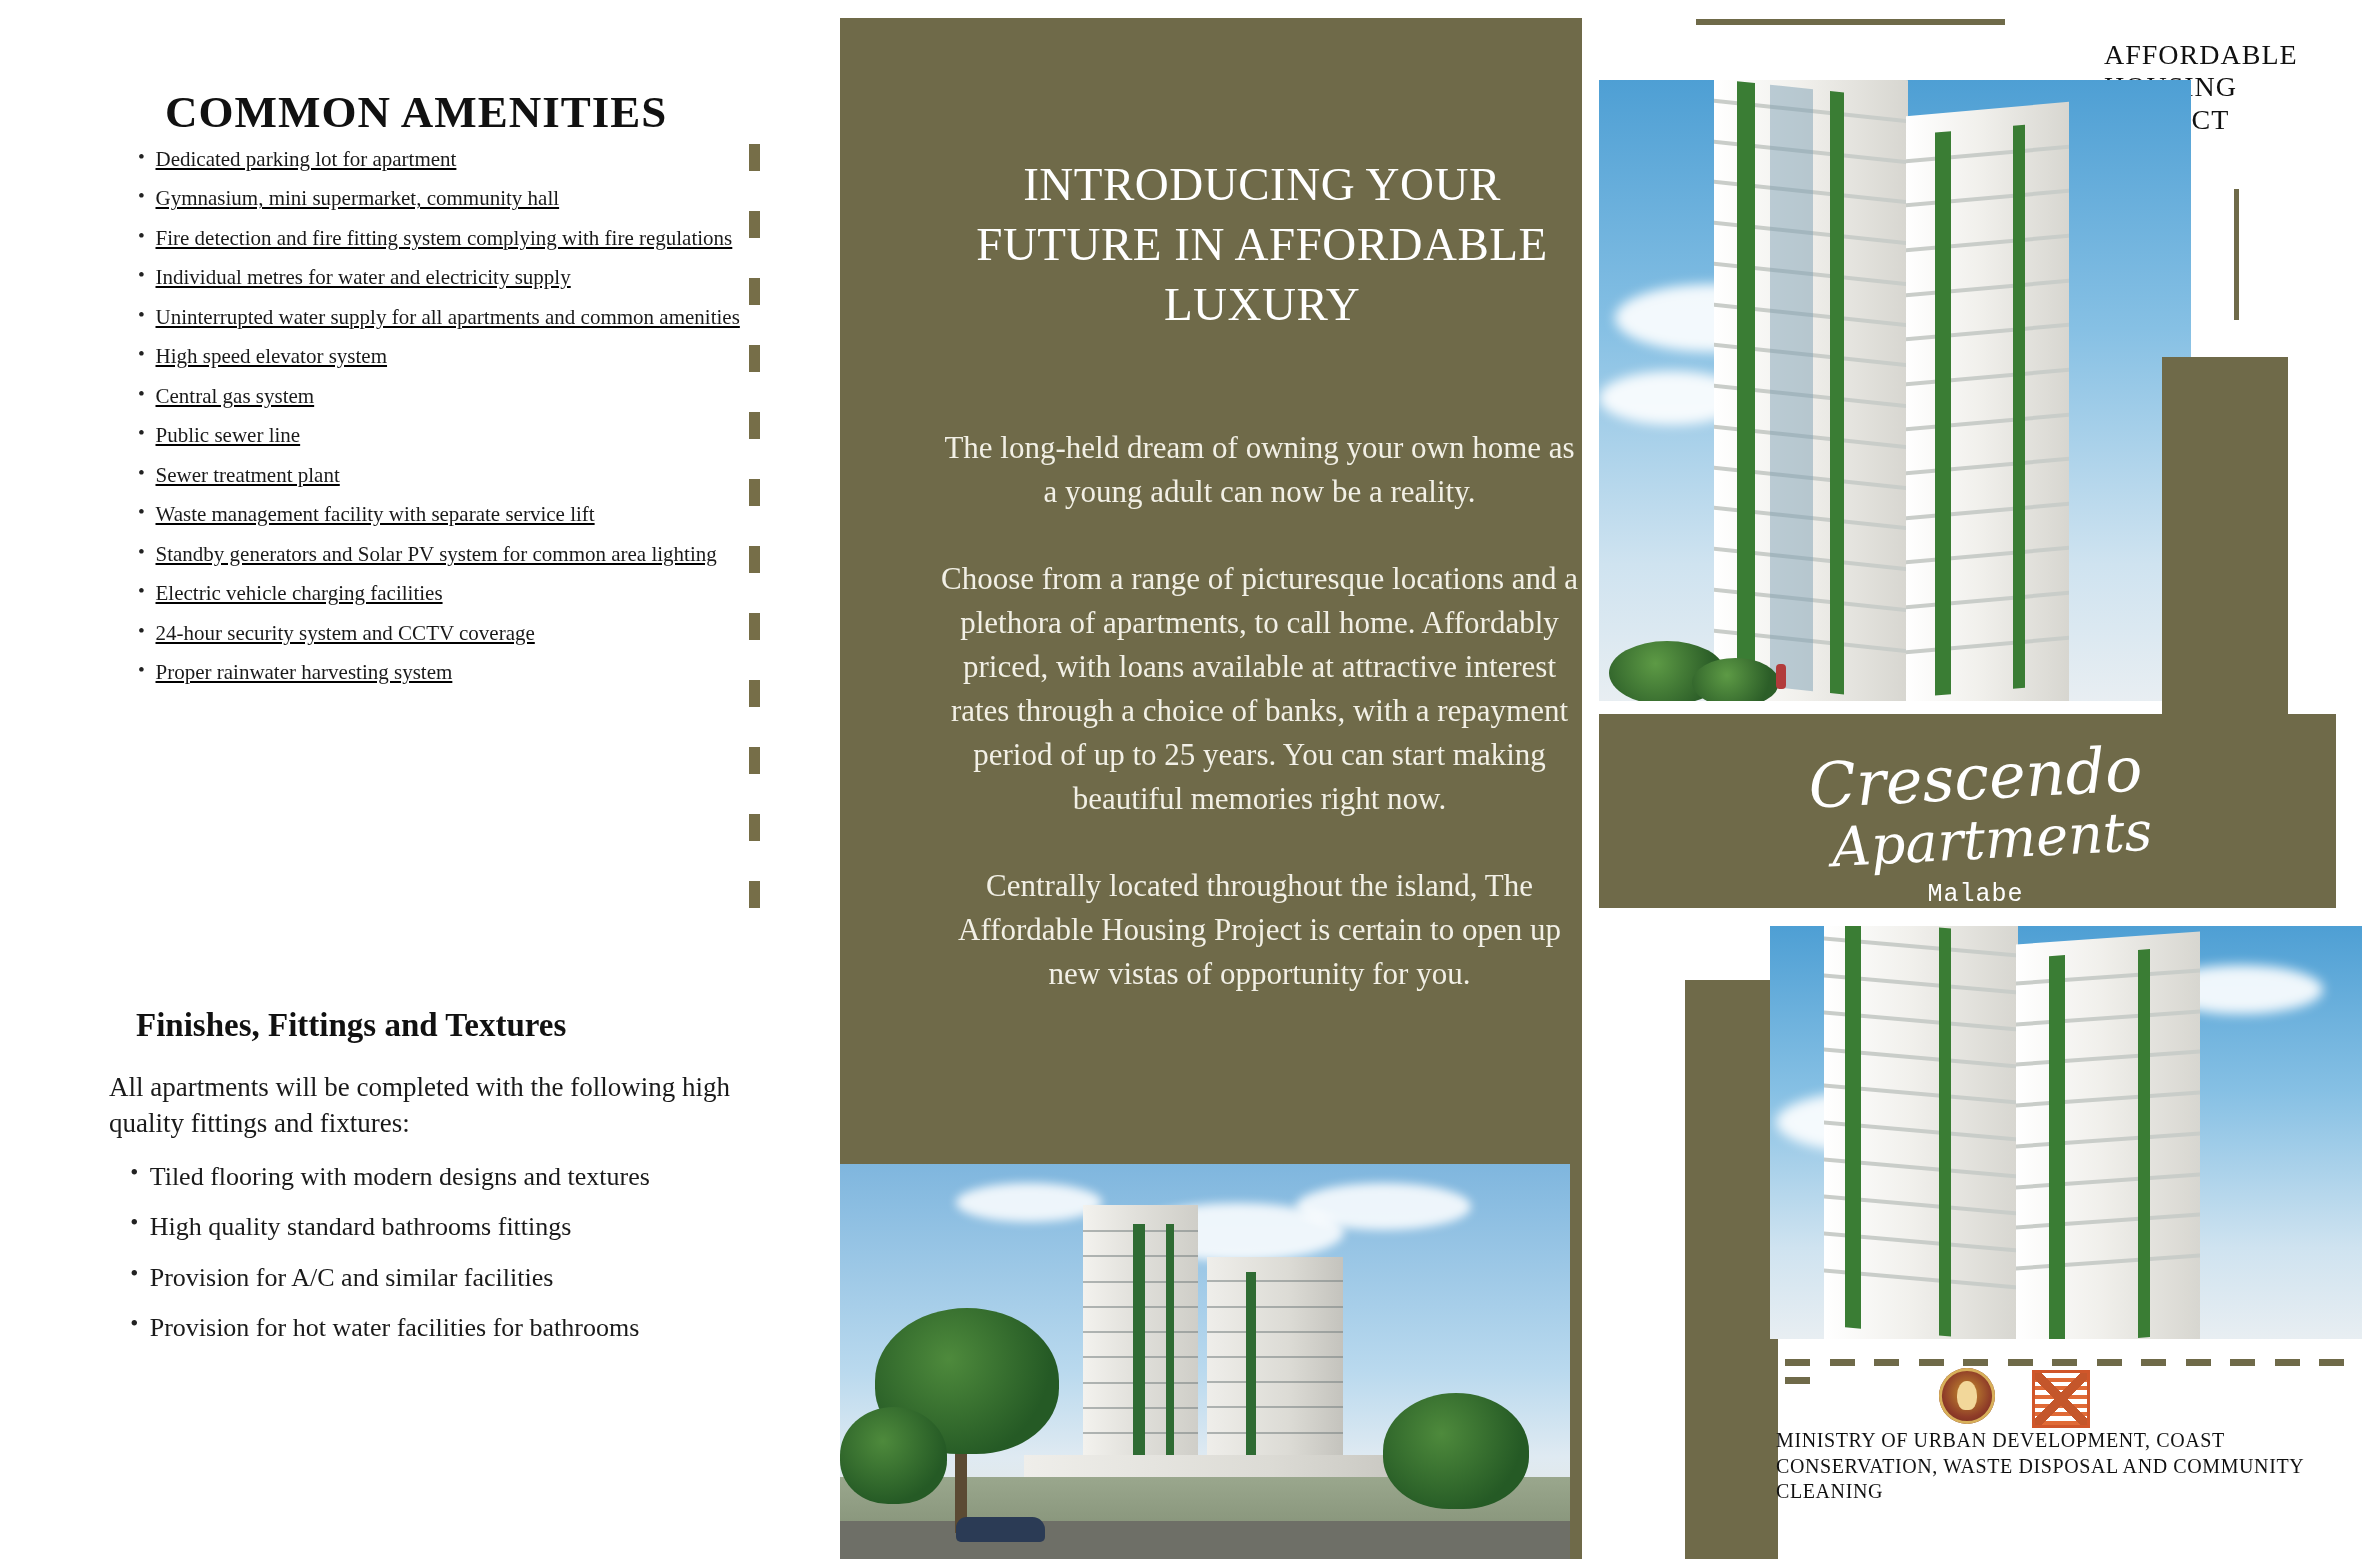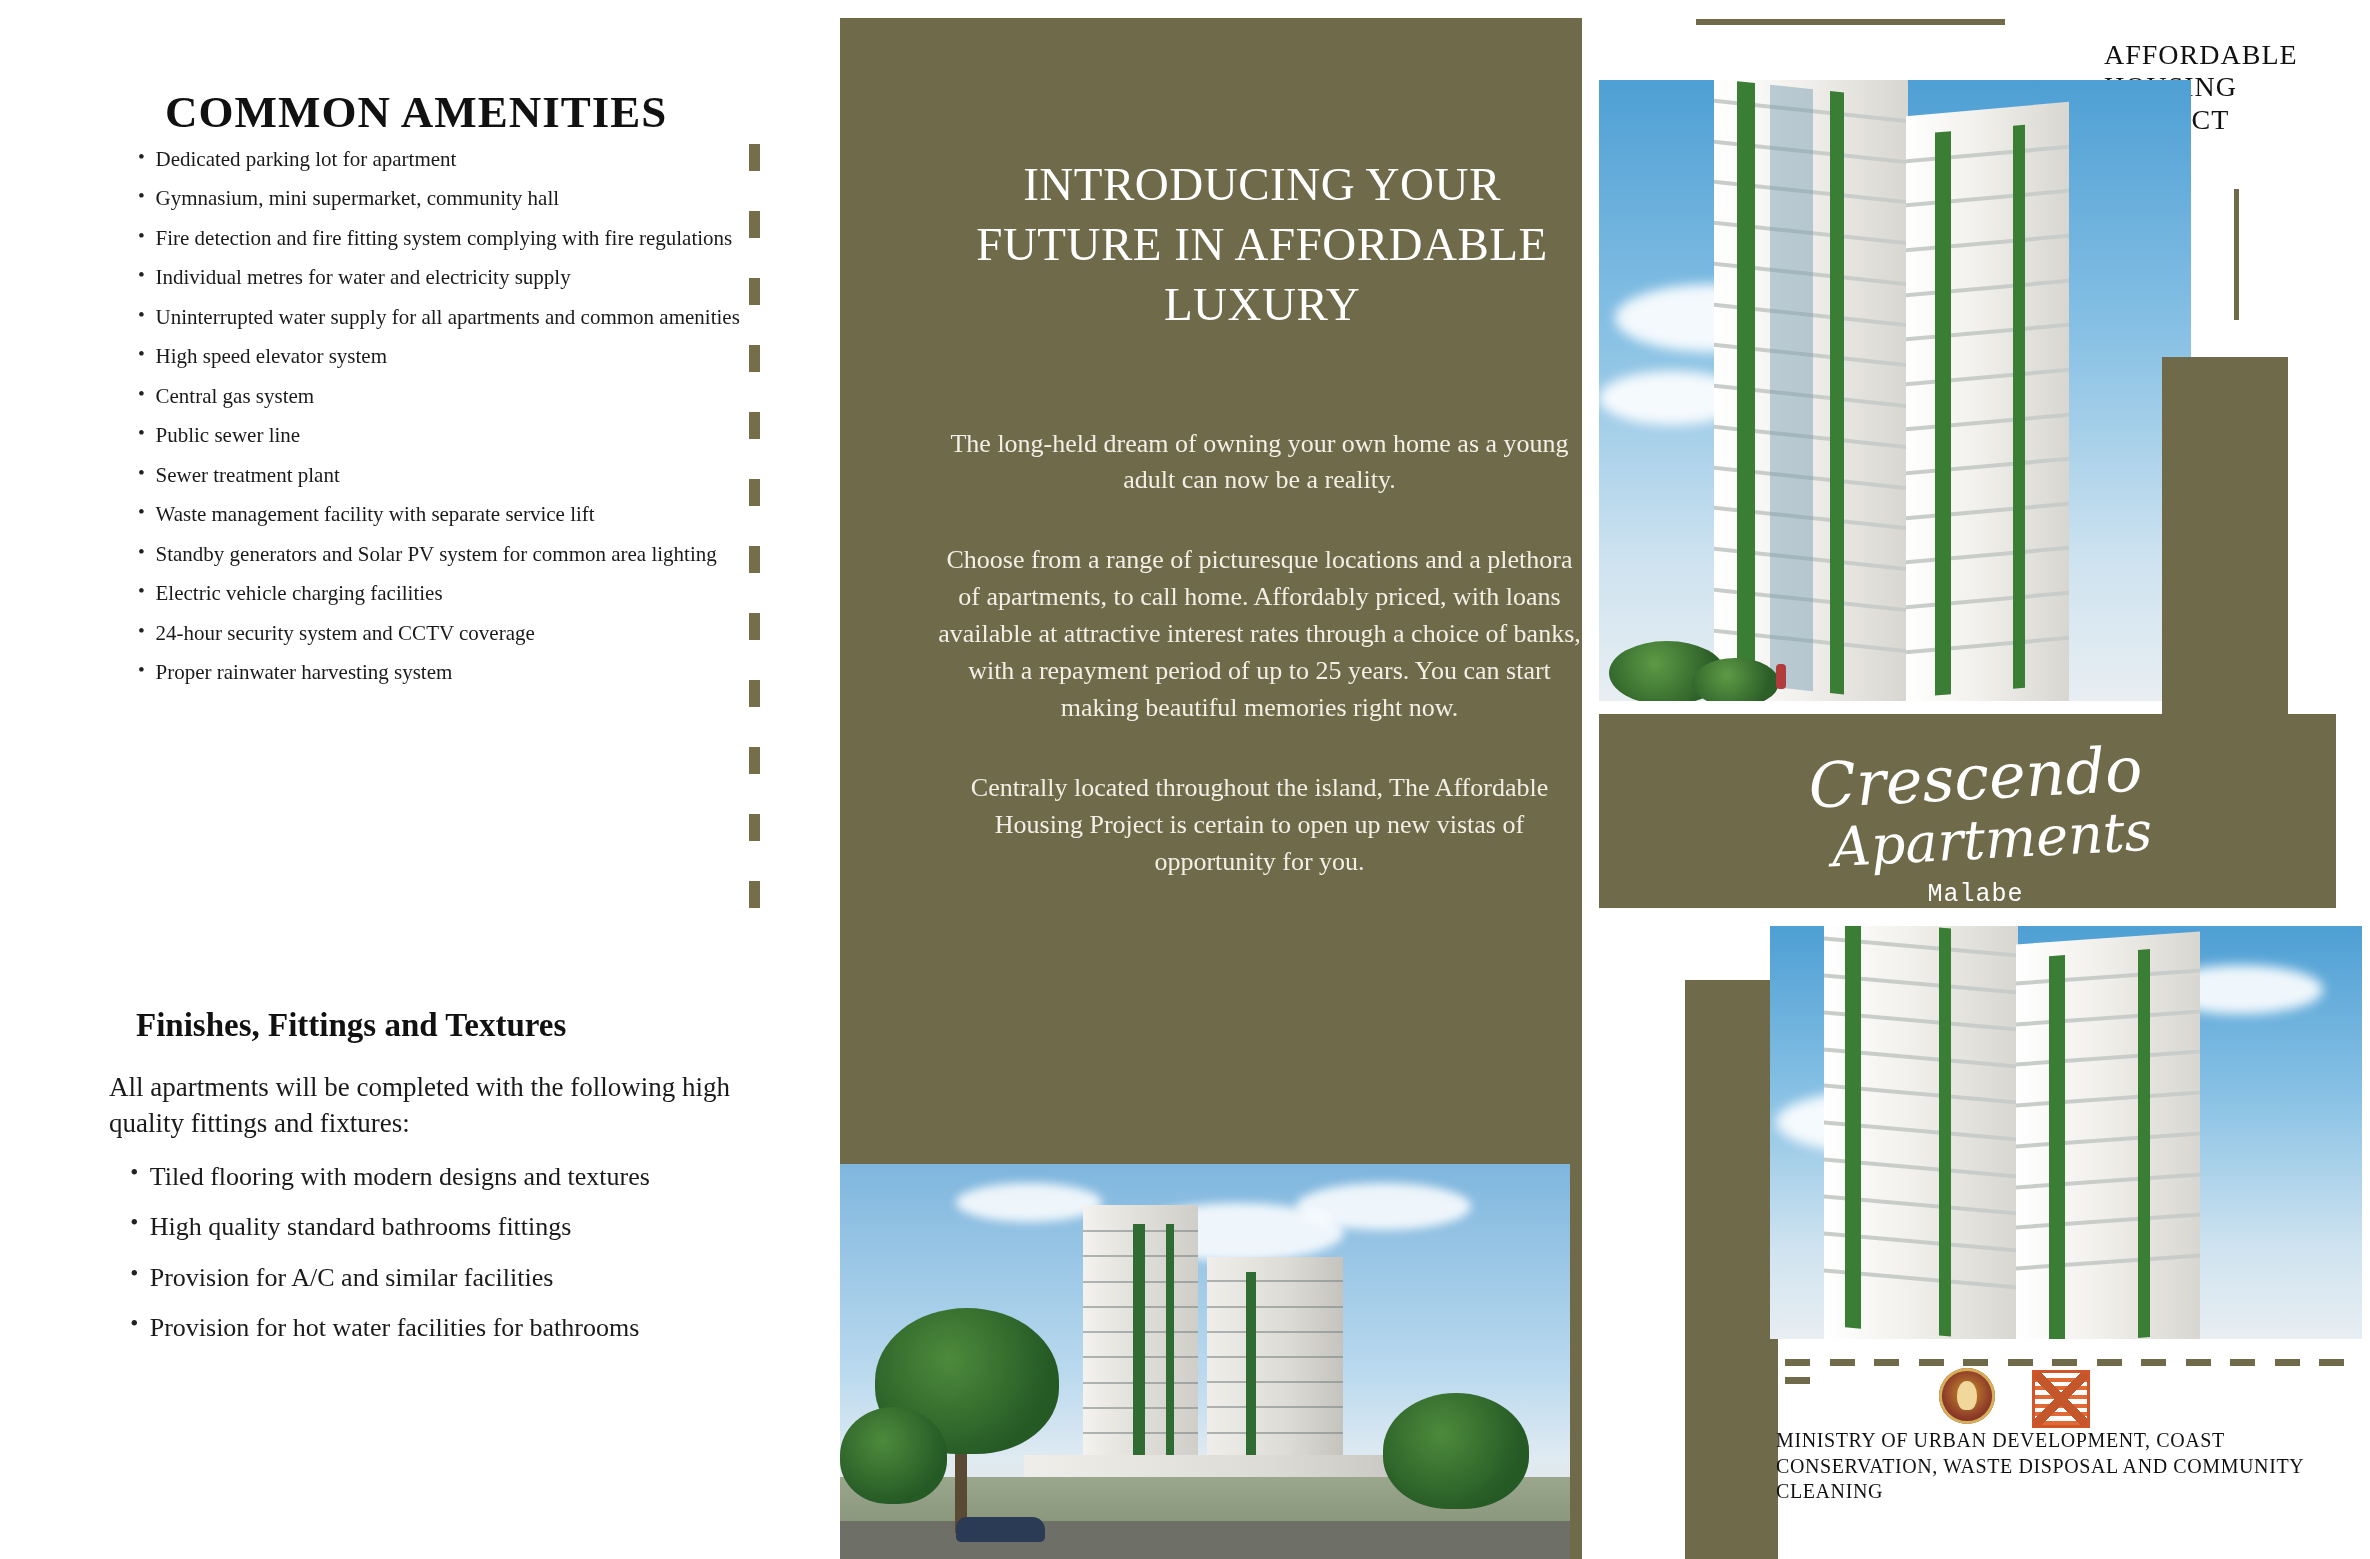--- a/index.html
+++ b/index.html
@@ -19,20 +19,21 @@
   }
   .amenities-title {
     position:absolute; left:165px; top:56px;
     font-size:45px; letter-spacing:1px; color:#111;
     font-family:"Liberation Serif", serif;
   }
   .amenities-list {
     position:absolute; left:109px; top:146px; width:621px;
     margin:0; padding:0 0 0 29px;
     list-style:none;
+    text-decoration:underline;
   }
   .amenities-list li {
     position:relative;
     font-size:21px; line-height:1.28; color:#1a1a1a;
     margin-bottom:12.6px;
     padding-left:17.5px;
   }
   .amenities-list li::before {
     content:"•"; position:absolute; left:0; top:-1px; font-size:19.4px; color:#222;
   }
@@ -70,21 +71,21 @@
     background:#6f6a49;
   }
   .center-head {
     position:absolute; left:87px; top:136px; width:670px;
     text-align:center; color:#ffffff;
     font-size:47px; line-height:1.28; letter-spacing:0.5px;
   }
   .center-body {
     position:absolute; left:97px; top:408px; width:645px;
     text-align:center; color:#f2f0e6;
-    font-size:26px; line-height:1.42;
+    font-size:31px; line-height:1.42;
   }
   .center-body p { margin:0 0 43px 0; }
   .center-photo {
     position:absolute; left:0px; top:1146px; width:730px; height:396px;
     overflow:hidden;
     background:linear-gradient(#a8cde8 0%, #cfe4f2 45%, #93a98d 72%, #6f7b63 100%);
   }
 
   
   .cb-sky { position:absolute; inset:0; background:linear-gradient(#7fb6de 0%, #b9d9ee 52%, #dfeaf2 74%, #e9e5d8 100%); }

